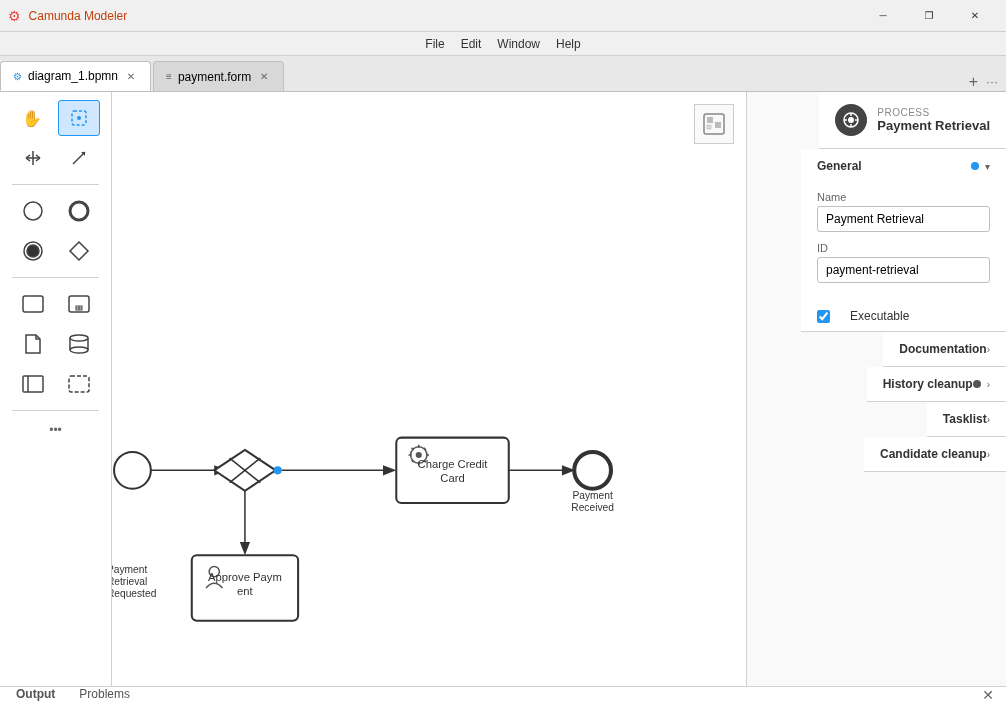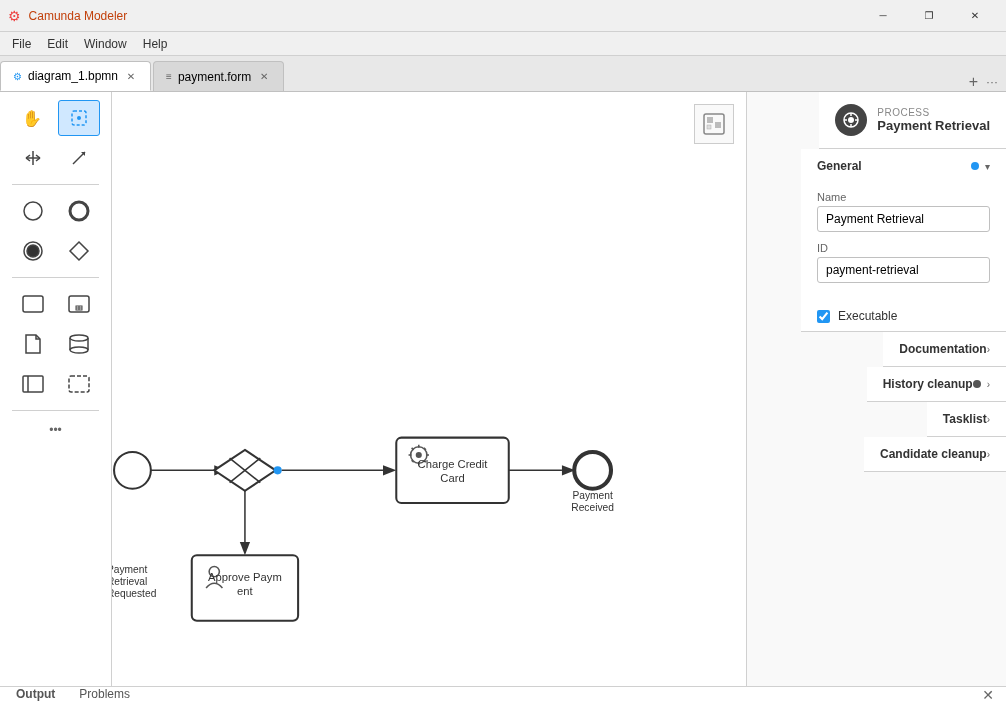--- a/index.html
+++ b/index.html
@@ -25,20 +25,21 @@
     }
 
     
     .menubar {
       height: 24px;
       background: #f0f0f0;
       display: flex;
       align-items: center;
       padding: 0 4px;
       border-bottom: 1px solid #d0d0d0;
+      justify-content: center;
     }
     .menu-item {
       padding: 2px 8px;
       font-size: 12px;
       cursor: pointer;
       color: #333;
     }
 
     
     .tabbar {
@@ -203,21 +204,21 @@
       padding: 5px 8px;
       border: 1px solid #c0c0c0;
       border-radius: 3px;
       font-size: 12px;
       background: white;
     }
 
     .checkbox-row {
       display: flex;
       align-items: center;
-      gap: 8px;
+      gap: 20px;
       padding: 4px 16px 8px;
     }
     .checkbox-label { font-size: 12px; color: #333; }
     input[type="checkbox"] { accent-color: #2196F3; }
 
     
     .statusbar {
       height: 28px;
       background: white;
       border-top: 1px solid #d0d0d0;

